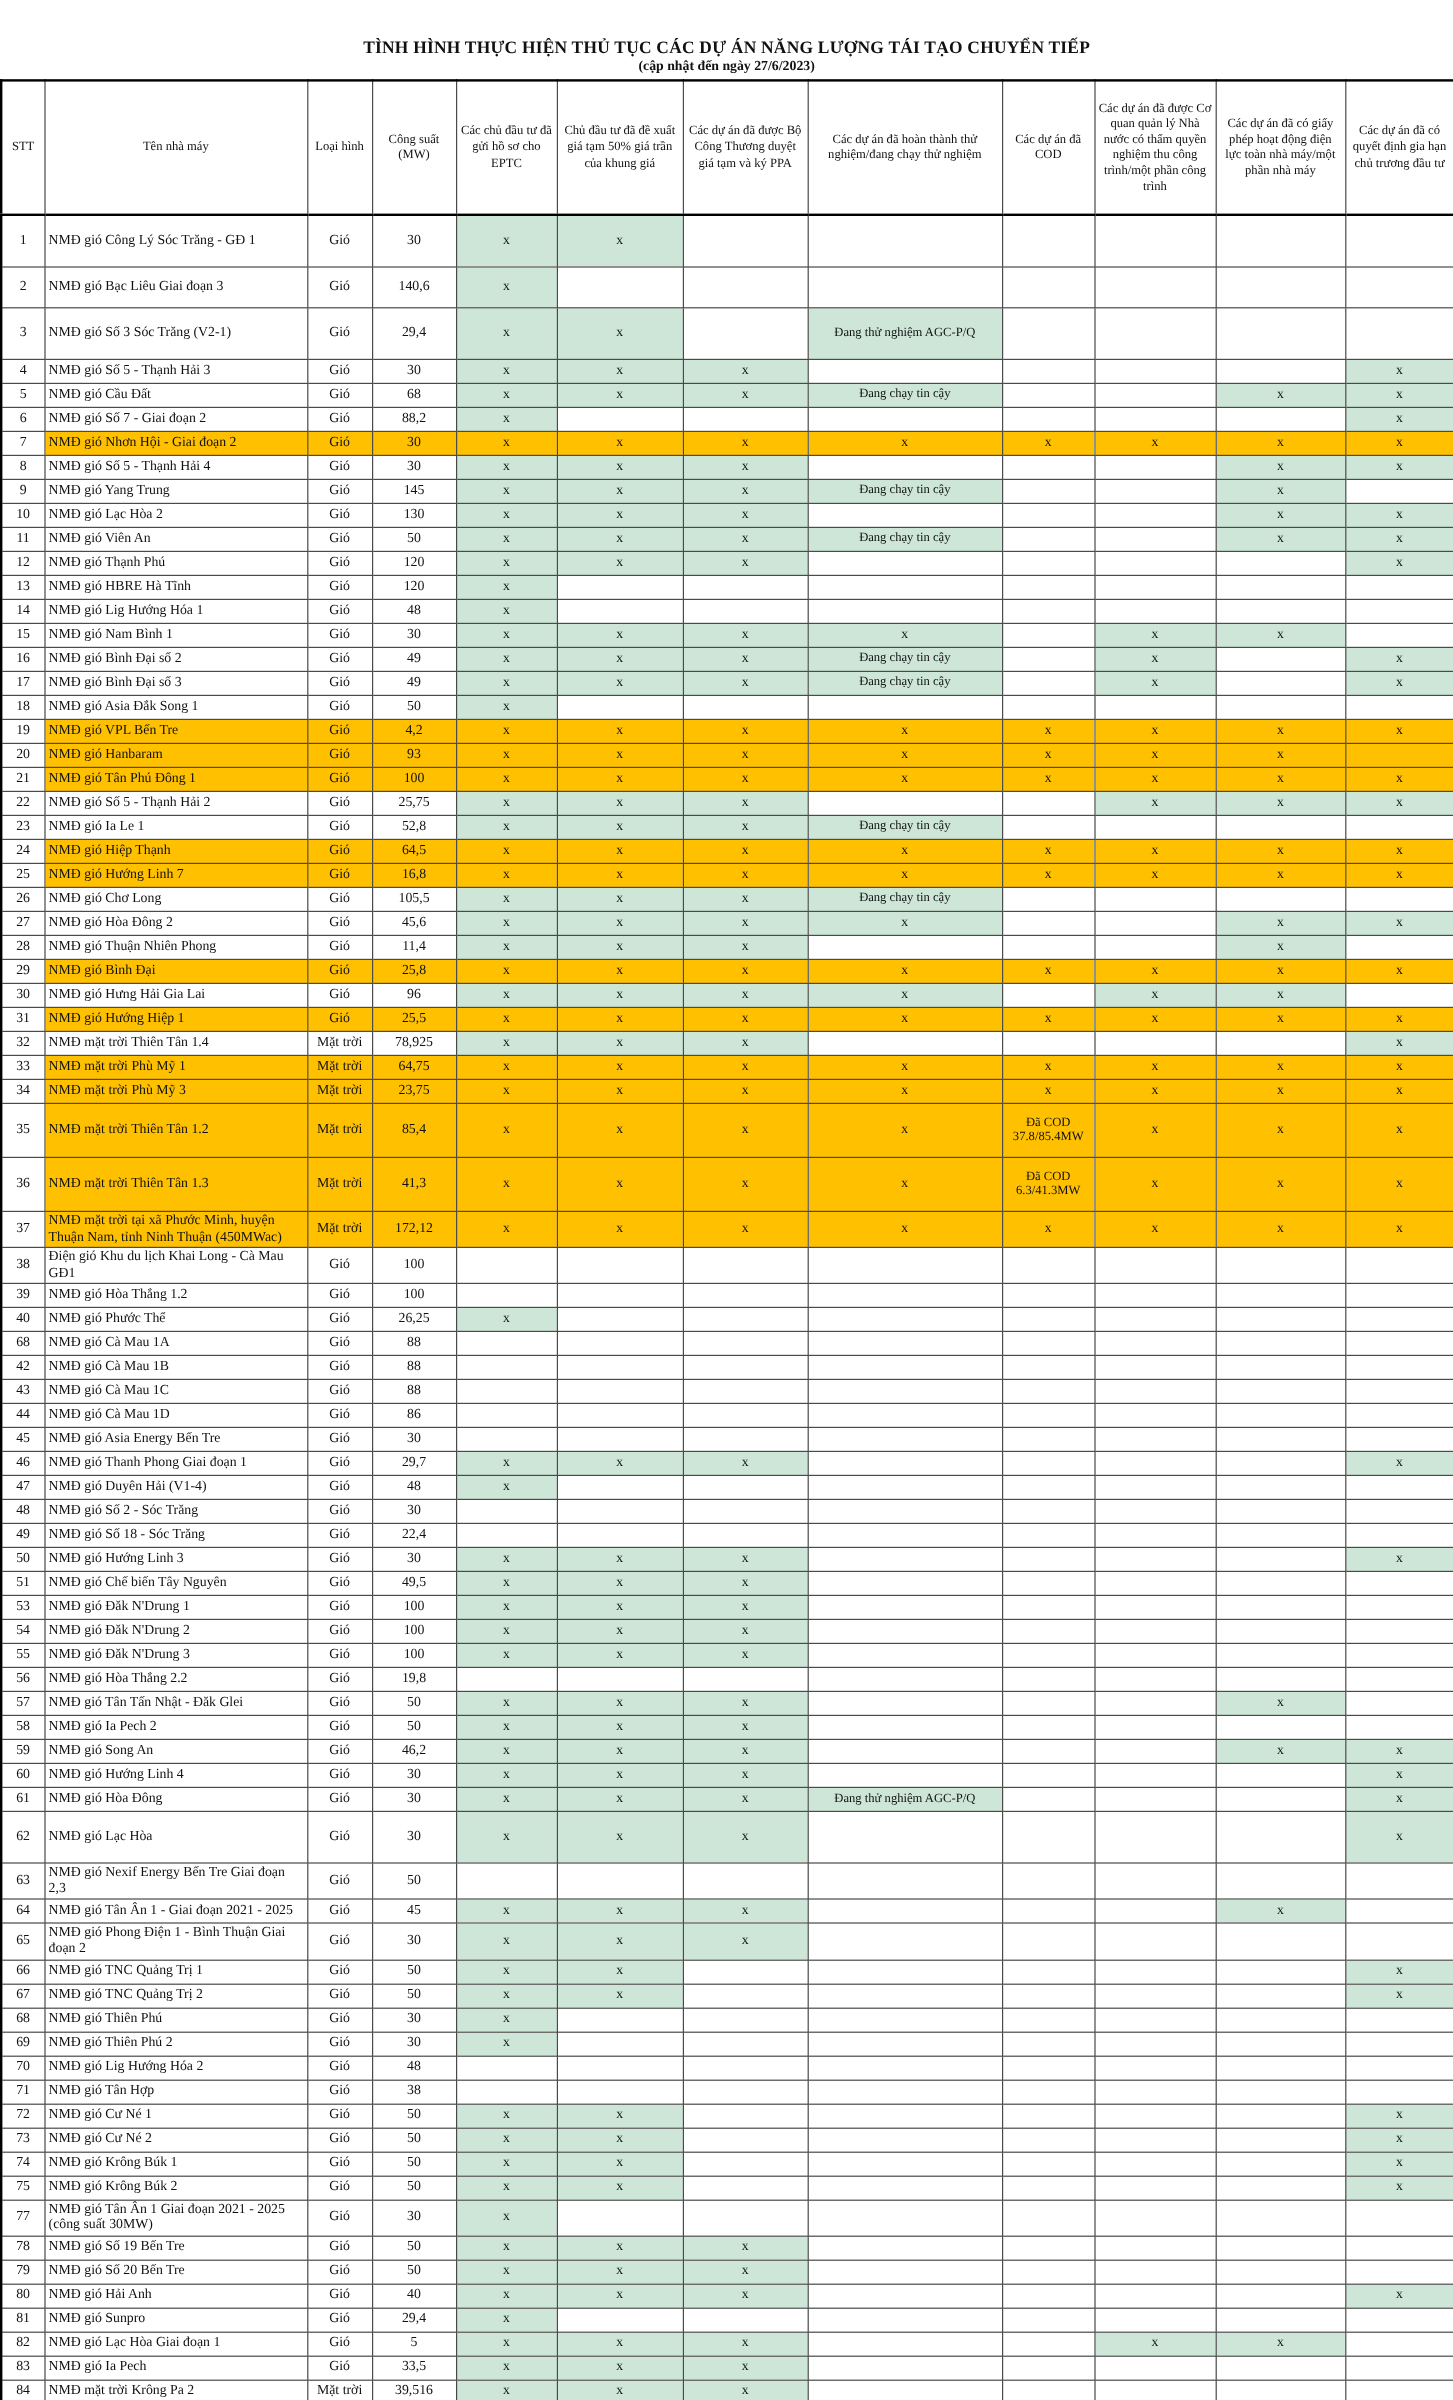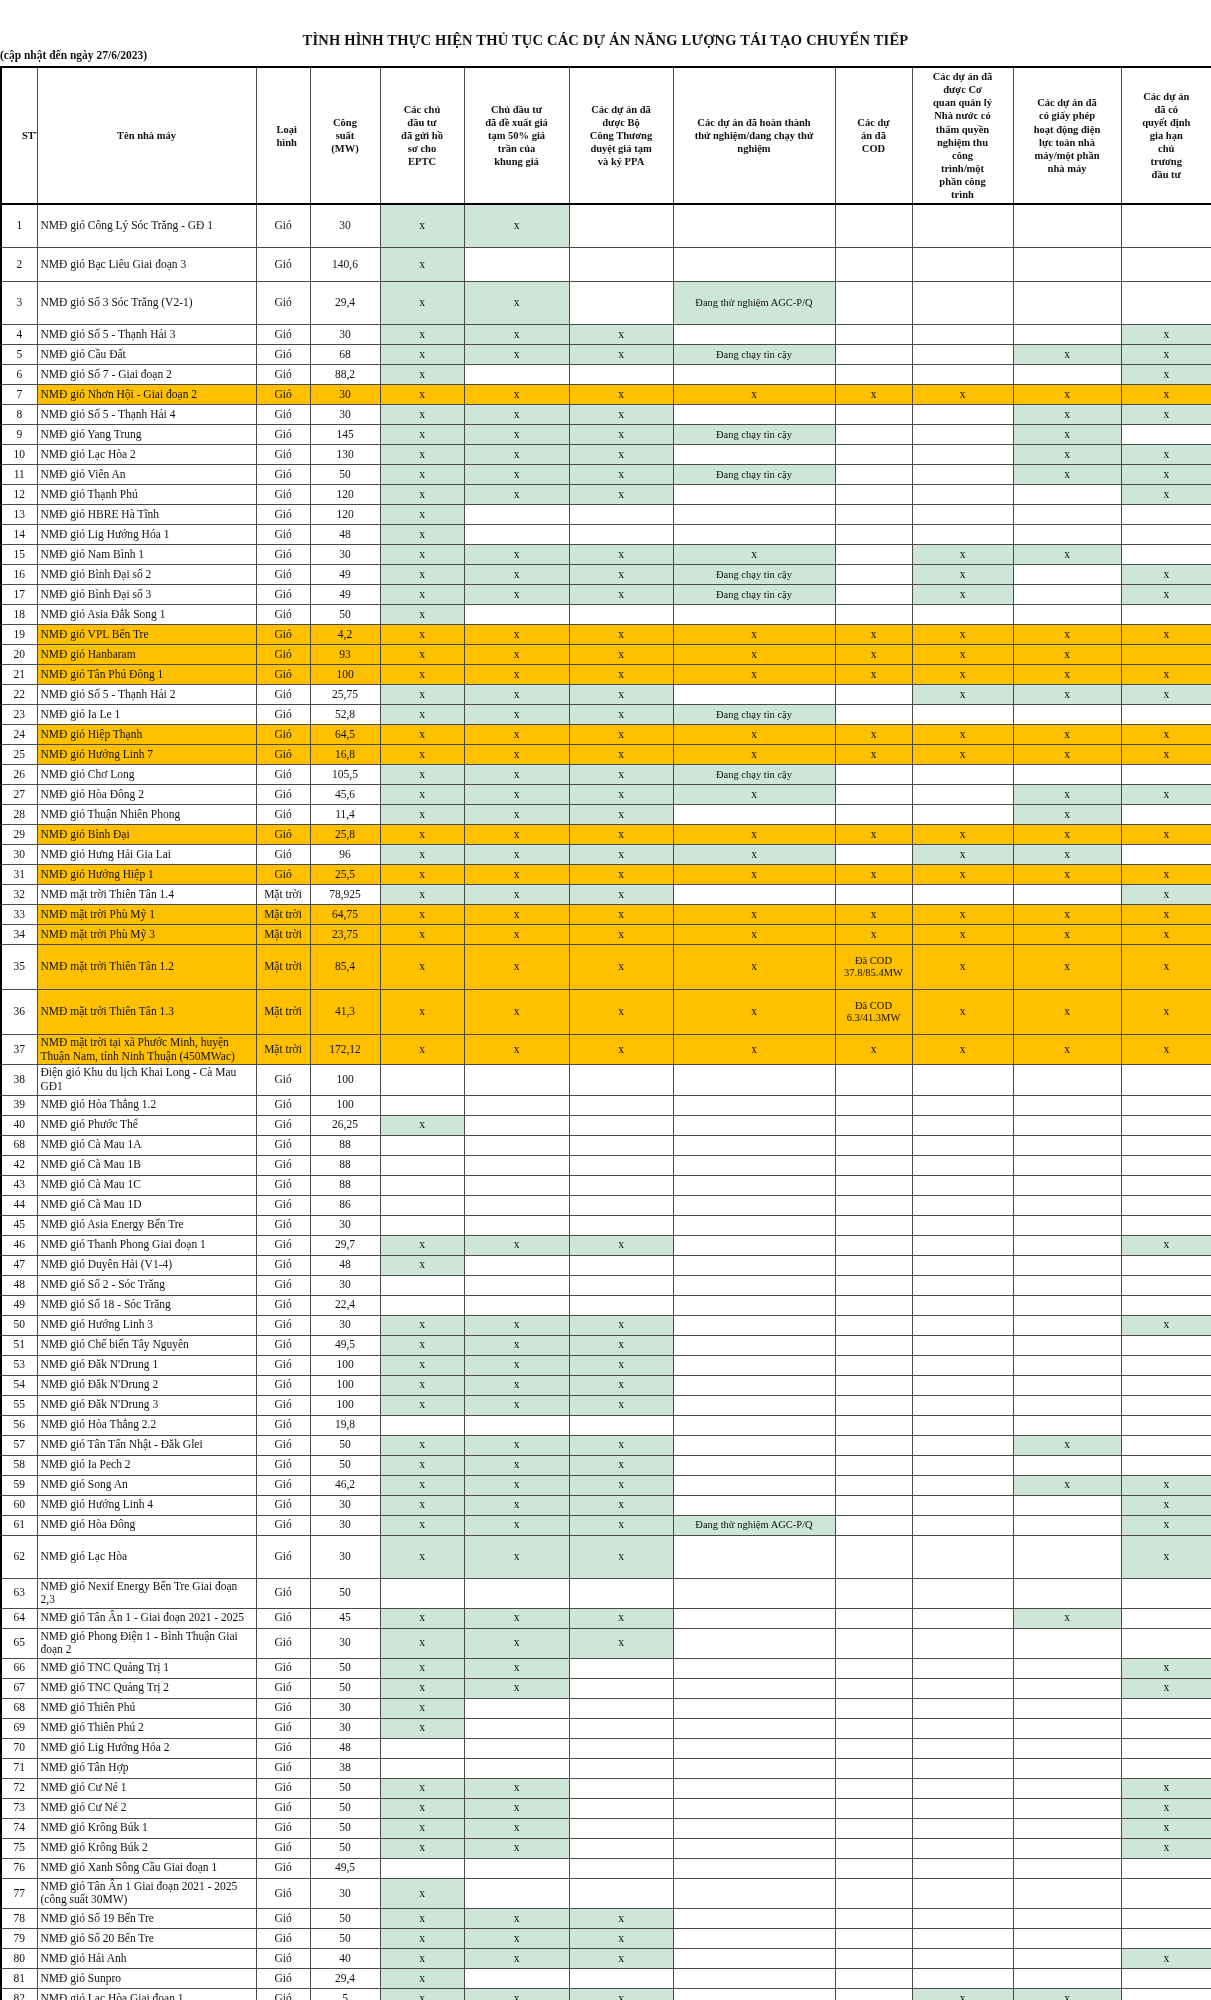--- a/index.html
+++ b/index.html
@@ -11,42 +11,43 @@
     padding-top:4px;
   }
   .title{
     text-align:center;
     font-weight:bold;
     font-size:14.5px;
     letter-spacing:.2px;
     margin-top:28px;
   }
   .subtitle{
+    text-align:center;
     font-weight:bold;
     font-size:11.5px;
     margin-bottom:5px;
   }
   table{
     border-collapse:collapse;
     table-layout:fixed;
     width:1211px;
     border:2px solid #000;
   }
   th,td{
     border:1px solid #4a4a4a;
     vertical-align:middle;
     overflow:hidden;
   }
   thead th{
     font-size:10.5px;
-    font-weight:bold;
+    font-weight:normal;
     text-align:center;
     line-height:1.25;
     height:106px;
-    padding:2px 20px;
+    padding:2px 3px;
     border-bottom:2px solid #000;
     background:#fff;
   }
   tbody td{
     font-size:11.5px;
     line-height:1.18;
     padding:1px 3px;
     height:17px;
   }
   td.stt{text-align:center;}
@@ -1134,34 +1135,20 @@
           <td class="st g">x</td>
           <td class="st g">x</td>
           <td class="st"></td>
           <td class="st"></td>
           <td class="st"></td>
           <td class="st"></td>
           <td class="st"></td>
           <td class="st g">x</td>
         </tr>
         <tr>
-          <td class="stt">76</td>
-          <td class="name">NMĐ gió Xanh Sông Cầu Giai đoạn 1</td>
-          <td class="type">Gió</td>
-          <td class="mw">49,5</td>
-          <td class="st"></td>
-          <td class="st"></td>
-          <td class="st"></td>
-          <td class="st"></td>
-          <td class="st"></td>
-          <td class="st"></td>
-          <td class="st"></td>
-          <td class="st"></td>
-        </tr>
-        <tr>
           <td class="stt">77</td>
           <td class="name">NMĐ gió Tân Ân 1 Giai đoạn 2021 - 2025 (công suất 30MW)</td>
           <td class="type">Gió</td>
           <td class="mw">30</td>
           <td class="st g">x</td>
           <td class="st"></td>
           <td class="st"></td>
           <td class="st"></td>
           <td class="st"></td>
           <td class="st"></td>

